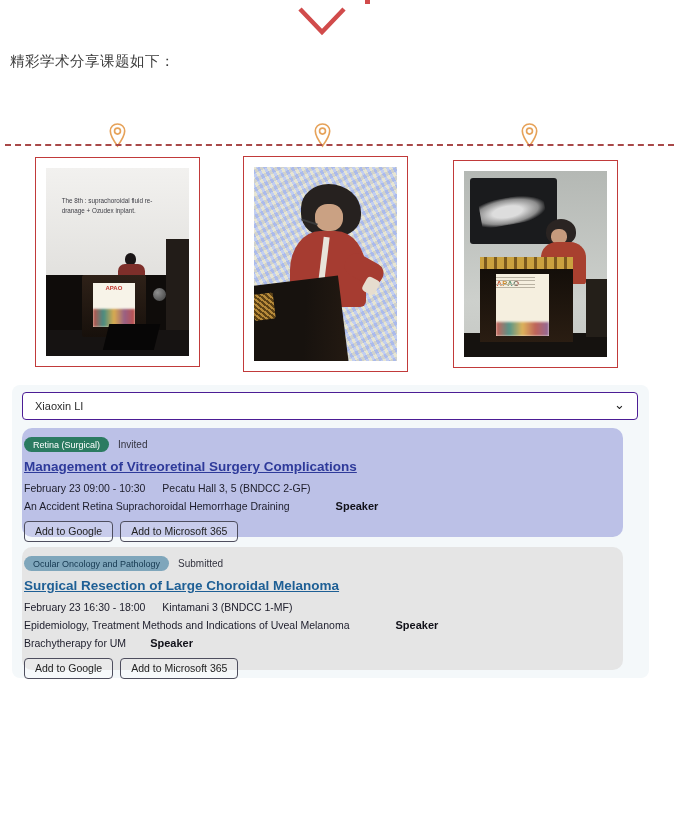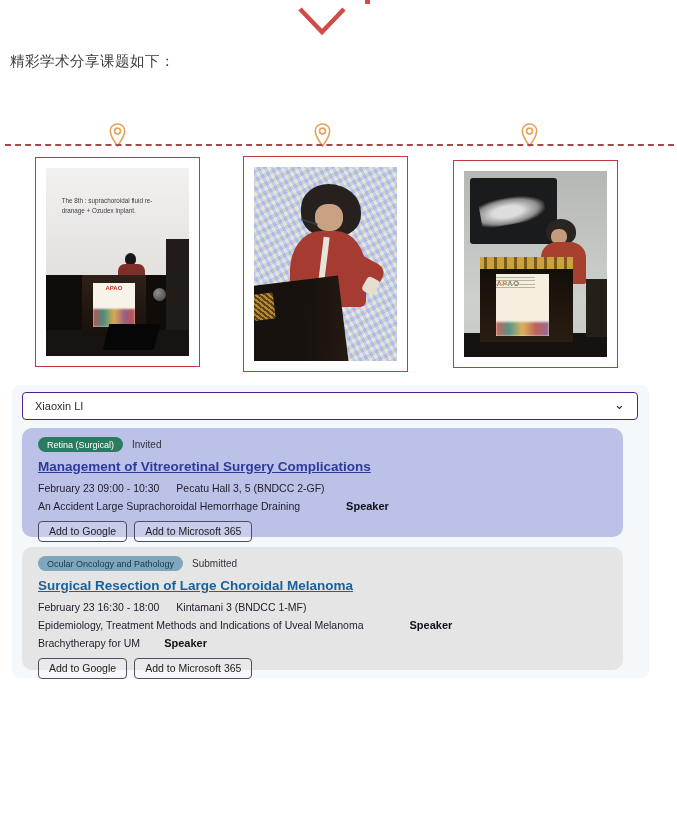--- a/index.html
+++ b/index.html
@@ -67,21 +67,21 @@
       background:linear-gradient(90deg,#c23a33,#d98f2b,#2e8b7a,#c23a33); -webkit-background-clip:text; background-clip:text; color:transparent; }
   .p3-lines { position:relative; margin:3px auto 0; width:72%; height:12px; background:repeating-linear-gradient(180deg,#b9b2a2 0 1px,transparent 1px 3.5px); }
   .p3-fringe { left:0; right:0; bottom:0; height:22%; background:linear-gradient(90deg,#c24038,#2f7f74,#d8a43a,#b14038,#7a4a8a); opacity:.8; filter:blur(1px); }
 
   
   .panel { position:absolute; left:12px; top:385px; width:637px; height:293px; background:#f4f8fa; border-radius:8px; }
   .speaker-select { position:absolute; left:10px; top:7px; width:616px; height:28px; background:#fff; border:1px solid #4c1d95;
       border-radius:4px; font-size:11px; color:#2c2c2c; display:flex; align-items:center; padding:0 12px; cursor:pointer; }
   .select-caret { position:absolute; right:12px; top:4px; font-size:13px; color:#222; }
 
-  .session-card { position:absolute; left:10px; width:601px; border-radius:10px; padding:9px 16px 12px; }
+  .session-card { position:absolute; left:10px; width:601px; border-radius:10px; padding:9px 2px 12px; }
   .card-1 { top:43px; height:109px; background:#bcc1e7; }
   .card-2 { top:162px; height:123px; background:#e5e5e5; }
   .badge-row { display:flex; align-items:center; gap:9px; }
   .pill { font-size:9px; padding:2.5px 9px; border-radius:10px; white-space:nowrap; }
   .pill-1 { background:#2b7b61; color:#ffffff; }
   .pill-2 { background:#7fa6bb; color:#14374f; }
   .status-label { font-size:10px; color:#33333f; }
   .session-title { display:inline-block; margin-top:7px; font-size:13.5px; font-weight:700; text-decoration:underline; cursor:pointer; }
   .title-1 { color:#2e3a9a; }
   .title-2 { color:#1e5f95; }
@@ -197,21 +197,21 @@
       <div class="badge-row">
         <span class="pill pill-1">Retina (Surgical)</span>
         <span class="status-label">Invited</span>
       </div>
       <a class="session-title title-1">Management of Vitreoretinal Surgery Complications</a>
       <div class="session-meta">
         <span>February 23 09:00 - 10:30</span>
         <span class="loc">Pecatu Hall 3, 5 (BNDCC 2-GF)</span>
       </div>
       <div class="talk-row">
-        <span>An Accident Large Suprachoroidal Hemorrhage Draining</span>
+        <span>An Accident Retina Suprachoroidal Hemorrhage Draining</span>
         <span class="talk-role">Speaker</span>
       </div>
       <div class="btn-row">
         <button class="cal-btn">Add to Google</button>
         <button class="cal-btn">Add to Microsoft 365</button>
       </div>
     </div>
 
     <div class="session-card card-2">
       <div class="badge-row">

